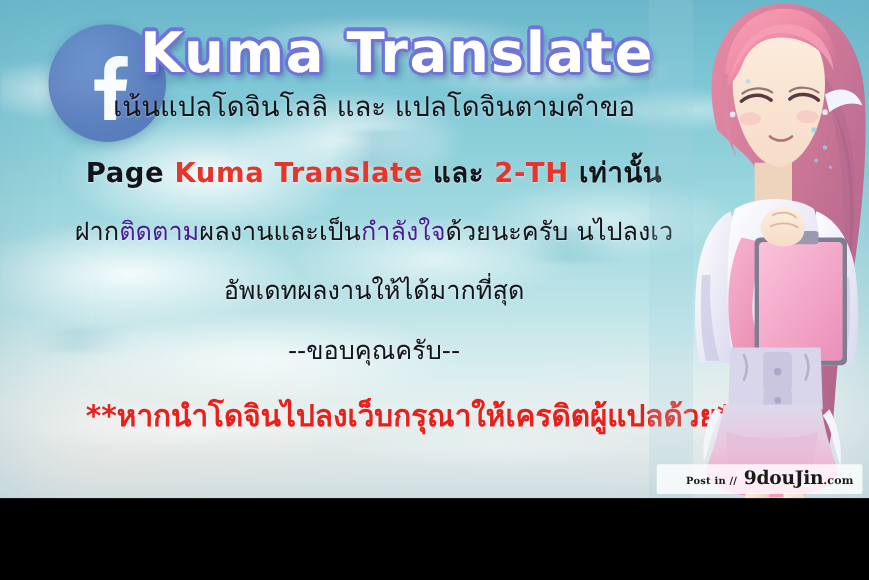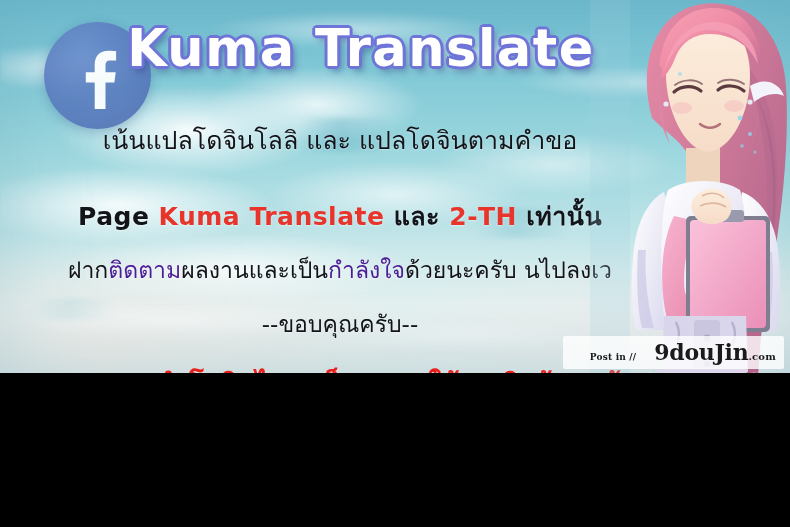--- a/index.html
+++ b/index.html
@@ -4,21 +4,21 @@
 <title>Kuma Translate</title>
 <style>
   html, body {
     margin: 0;
     padding: 0;
     background: #000;
   }
   #stage {
     position: relative;
     width: 790px;
-    height: 373px;
+    height: 453px;
     overflow: hidden;
     font-family: "DejaVu Sans", "Liberation Sans", sans-serif;
     background: #79c2d0;
     user-select: none;
   }
 
   
   .bg-layer { position: absolute; inset: 0; }
 
   .sky {
@@ -118,25 +118,25 @@
     padding-left: 42px;
   }
 
   .thai-line {
     color: #12141a;
     font-family: "DejaVu Sans", "Liberation Sans", sans-serif;
     text-shadow: 0 1px 2px rgba(255,255,255,.45);
     white-space: nowrap;
   }
 
-  .line-lead-1 { margin-top: 44px; font-size: 25px; }
+  .line-lead-1 { font-size: 25px; }
   .line-lead-2 { margin-top: 22px; font-size: 25px; }
 
   .line-page {
-    margin-top: 36px;
+    margin-top: 20px;
     font-size: 25px;
     font-weight: 700;
     letter-spacing: .5px;
   }
   .hl-red { color: #e8352c; }
 
   .line-follow { margin-top: 16px; font-size: 23px; }
   .hl-pink { color: #4c1d95; }
 
   .line-update { margin-top: 18px; font-size: 23px; }
@@ -168,21 +168,21 @@
     background: rgba(255,255,255,.80);
     padding: 3px 8px 4px 27px;
     border-radius: 2px;
     display: flex;
     align-items: baseline;
     color: #1a1a1a;
     font-family: "DejaVu Serif", "Liberation Serif", serif;
     white-space: nowrap;
   }
   .wm-pre  { font-size: 9px; font-weight: 700; letter-spacing: .2px; }
-  .wm-main { font-size: 22px; font-weight: 700; letter-spacing: -.3px; margin-left: 18px; }
+  .wm-main { font-size: 17px; font-weight: 700; letter-spacing: -.3px; margin-left: 6px; }
   .wm-tld  { font-size: 10px; font-weight: 700; letter-spacing: .2px; }
 </style>
 </head>
 <body>
 
 <div id="stage">
 
   <div class="bg-layer sky"></div>
   <div class="bg-layer sky-warm"></div>
   <div class="bg-layer clouds-a"></div>
@@ -208,20 +208,21 @@
     <div class="thai-line line-page">
       <span>Page</span>
       <span class="hl-red">Kuma Translate</span>
       <span>และ</span>
       <span class="hl-red">2-TH</span>
       <span>เท่านั้น</span>
     </div>
 
     <div class="thai-line line-follow"><span>ฝาก</span><span class="hl-pink">ติดตาม</span><span>ผลงานและเป็น</span><span class="hl-pink">กำลังใจ</span><span>ด้วยนะครับ นไปลงเว</span></div>
 
+    <div class="thai-line line-update">อัพเดทผลงานให้ได้มากที่สุด</div>
     <div class="thai-line line-thanks">--ขอบคุณครับ--</div>
 
     <div class="warn warn-1">**หากนำโดจินไปลงเว็บกรุณาให้เครดิตผู้แปลด้วย**</div>
 
   </div>
 
   <div class="character">
     <svg viewBox="0 0 200 527" aria-hidden="true">
       <defs>
         <linearGradient id="hairG" x1="0" y1="0" x2="1" y2="1">

